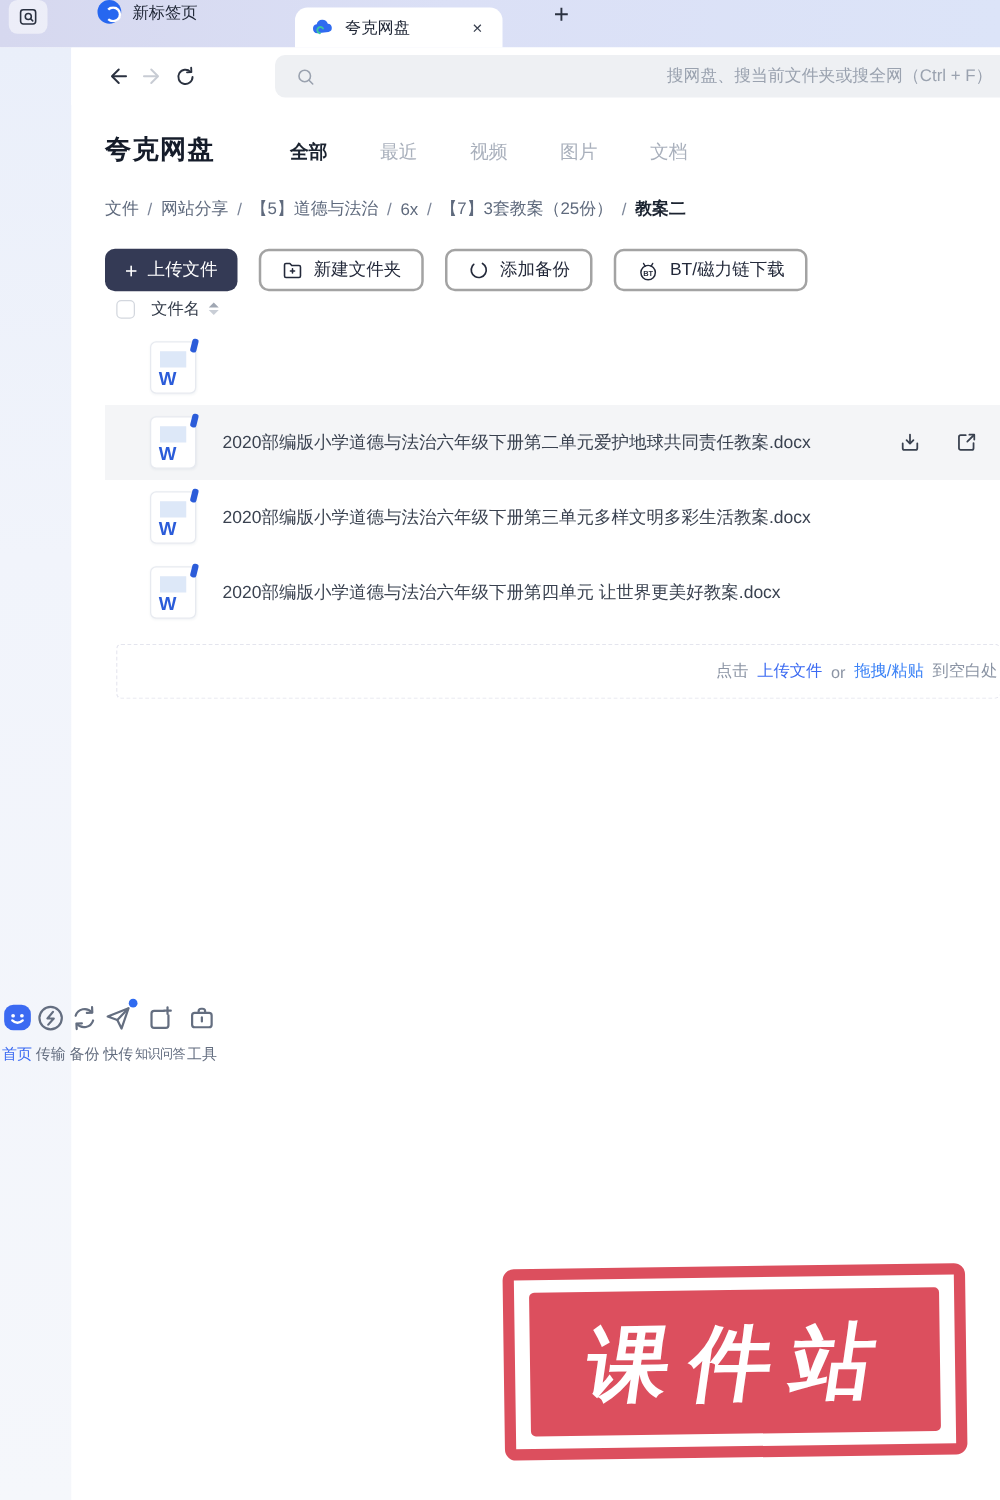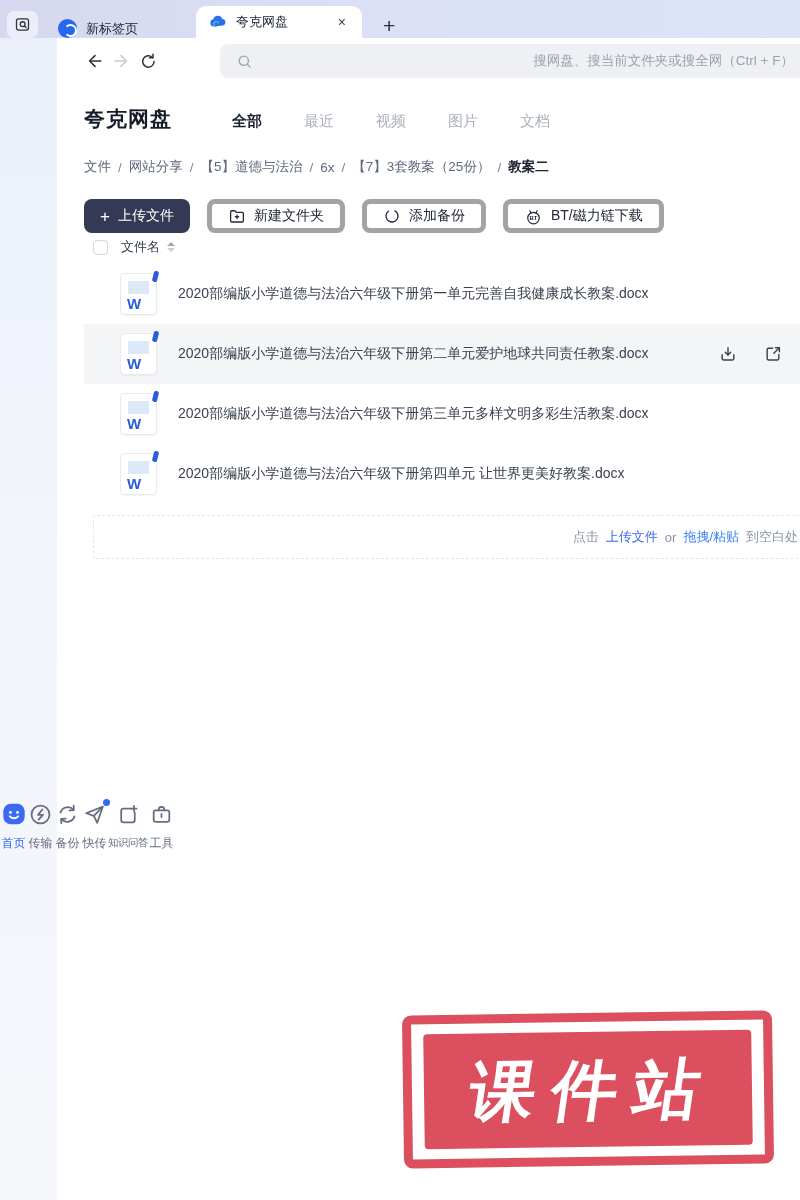--- a/index.html
+++ b/index.html
@@ -5,22 +5,23 @@
   * { margin:0; padding:0; box-sizing:border-box; }
   html,body { width:800px; height:1200px; overflow:hidden; }
   body {
     font-family:"Liberation Sans","DejaVu Sans",sans-serif;
     background:#fff; color:#1f2733; position:relative;
   }
   svg { display:block; }
 
   
   .tabbar {
-    height:38px; display:flex; align-items:flex-end;
+    height:38px; display:flex; align-items:flex-start;
     background:linear-gradient(90deg,#d6d8ef 0%,#dbe0f6 45%,#dce4f8 100%);
+    gap:20px;
   }
   .collections-btn {
     margin-left:7px; width:31px; height:27px; border-radius:7px;
     background:rgba(255,255,255,.55); display:flex; align-items:center; justify-content:center;
     color:#2a3140;
   }
   .tab { display:flex; align-items:center; font-size:13px; color:#1d2433; }
   .tab-inactive { margin-left:8px; padding:0 34px 0 12px; gap:9px; }
   .logo-circle {
     width:19px; height:19px; border-radius:50%; background:#2667f0; position:relative; flex:0 0 auto;
@@ -75,21 +76,21 @@
 
   .breadcrumb { margin-top:25px; font-size:13.5px; color:#5f6a7d; display:flex; gap:7px; flex-wrap:nowrap; white-space:nowrap;align-items:center; }
   .crumb { cursor:pointer; }
   .crumb.current { color:#1b2330; font-weight:bold; }
   .crumb-sep { color:#7c8699; }
 
   .action-row { margin-top:23px; display:flex; gap:17px; }
   .btn { height:34px; border-radius:8px; display:inline-flex; align-items:center; gap:8px;
     font-size:14px; padding:0 16px; cursor:pointer; }
   .btn-primary { background:#343a55; color:#fff; }
-  .btn-light { background:#fff; border:5px solid #a3a3a3; color:#23293a;align-items:center; }
+  .btn-light { background:#fff; border:2px solid #a3a3a3; color:#23293a;align-items:center; }
   .plus-glyph { font-size:17px; line-height:1; font-weight:300; }
 
   
   .table-header { display:flex; align-items:center; padding-left:9px; height:28px; }
   .checkbox { width:15px; height:15px; border:1.5px solid #d3d7de; border-radius:4px; background:#fff; }
   .name-header { margin-left:13px; font-size:13px; color:#333b49; }
   .sort-arrows { margin-left:7px; display:flex; flex-direction:column; gap:2px; cursor:pointer; }
   .tri-up { width:0; height:0; border-left:4px solid transparent; border-right:4px solid transparent; border-bottom:4.5px solid #a0a7b3; }
   .tri-down { width:0; height:0; border-left:4px solid transparent; border-right:4px solid transparent; border-top:4.5px solid #c9ced6; }
 
@@ -332,21 +333,20 @@
         </span>
       </div>
 
       <div class="file-list">
         <div class="file-row">
           <span class="word-icon">
             <span class="word-band"></span>
             <span class="word-w">W</span>
             <span class="word-ear"></span>
           </span>
-          <span class="file-name">2020部编版小学道德与法治六年级下册第一单元完善自我健康成长教案.docx</span>
         </div>
 
         <div class="file-row hovered">
           <span class="word-icon">
             <span class="word-band"></span>
             <span class="word-w">W</span>
             <span class="word-ear"></span>
           </span>
           <span class="file-name">2020部编版小学道德与法治六年级下册第二单元爱护地球共同责任教案.docx</span>
           <span class="row-actions">

